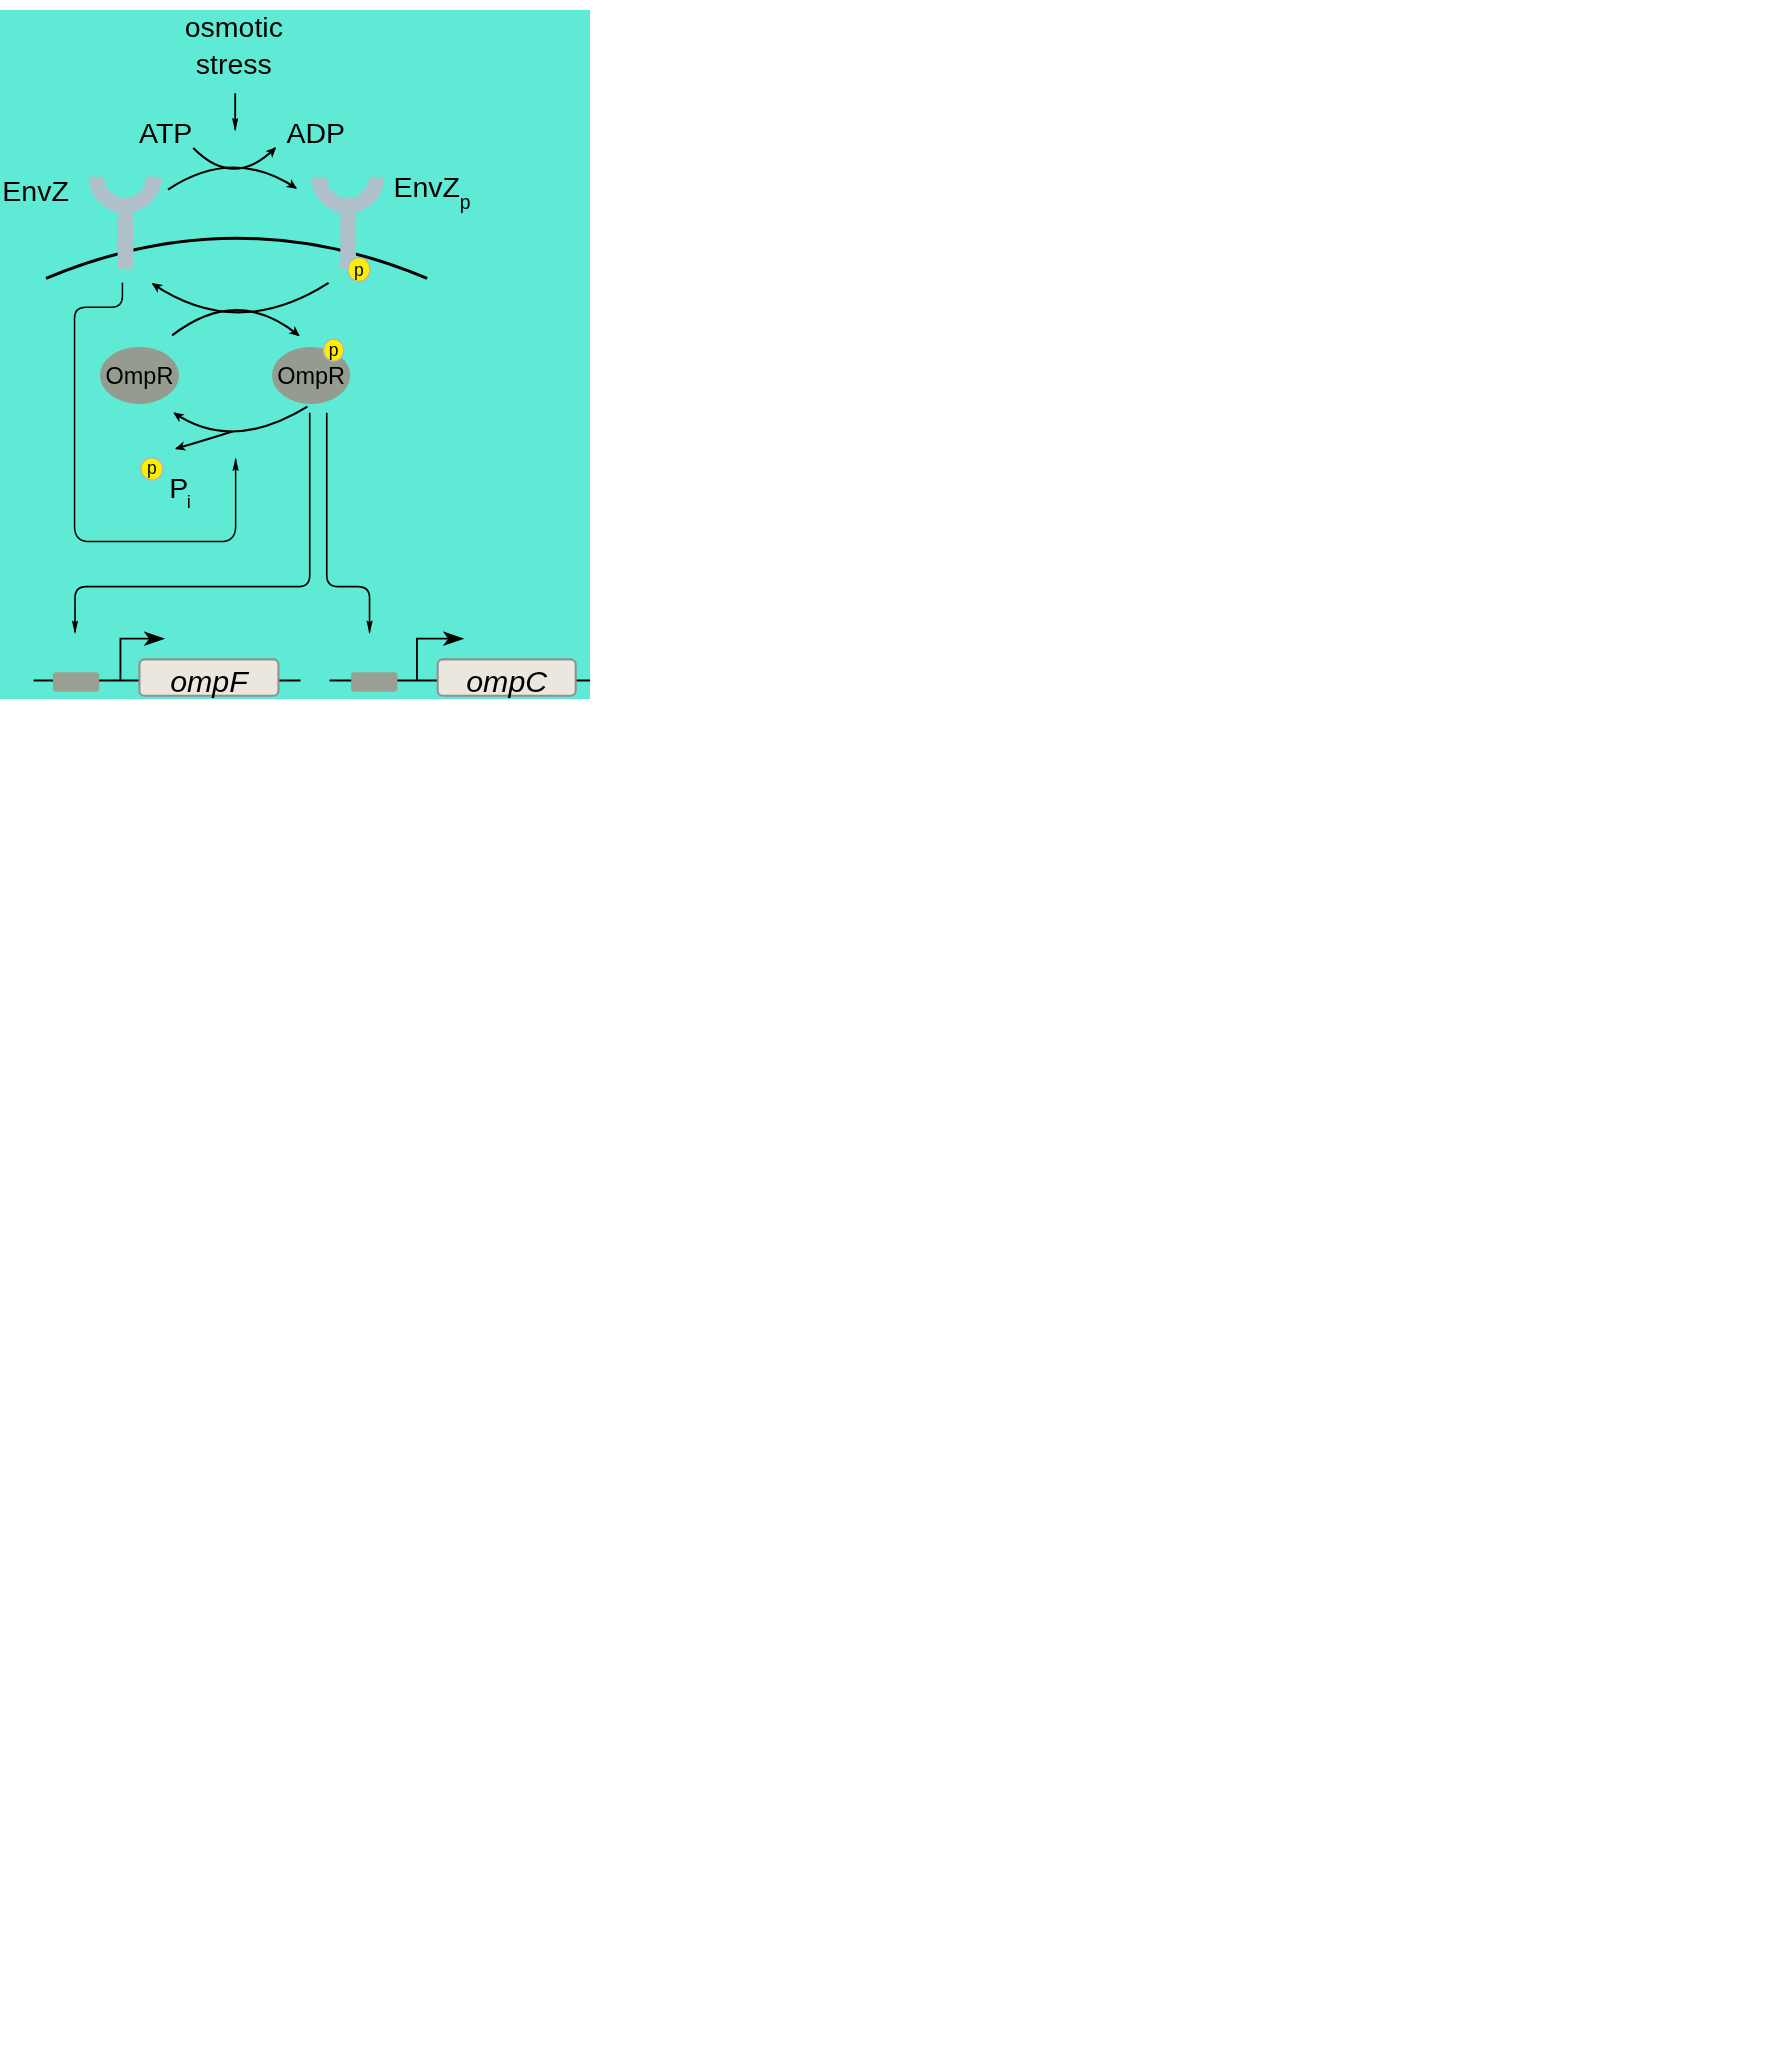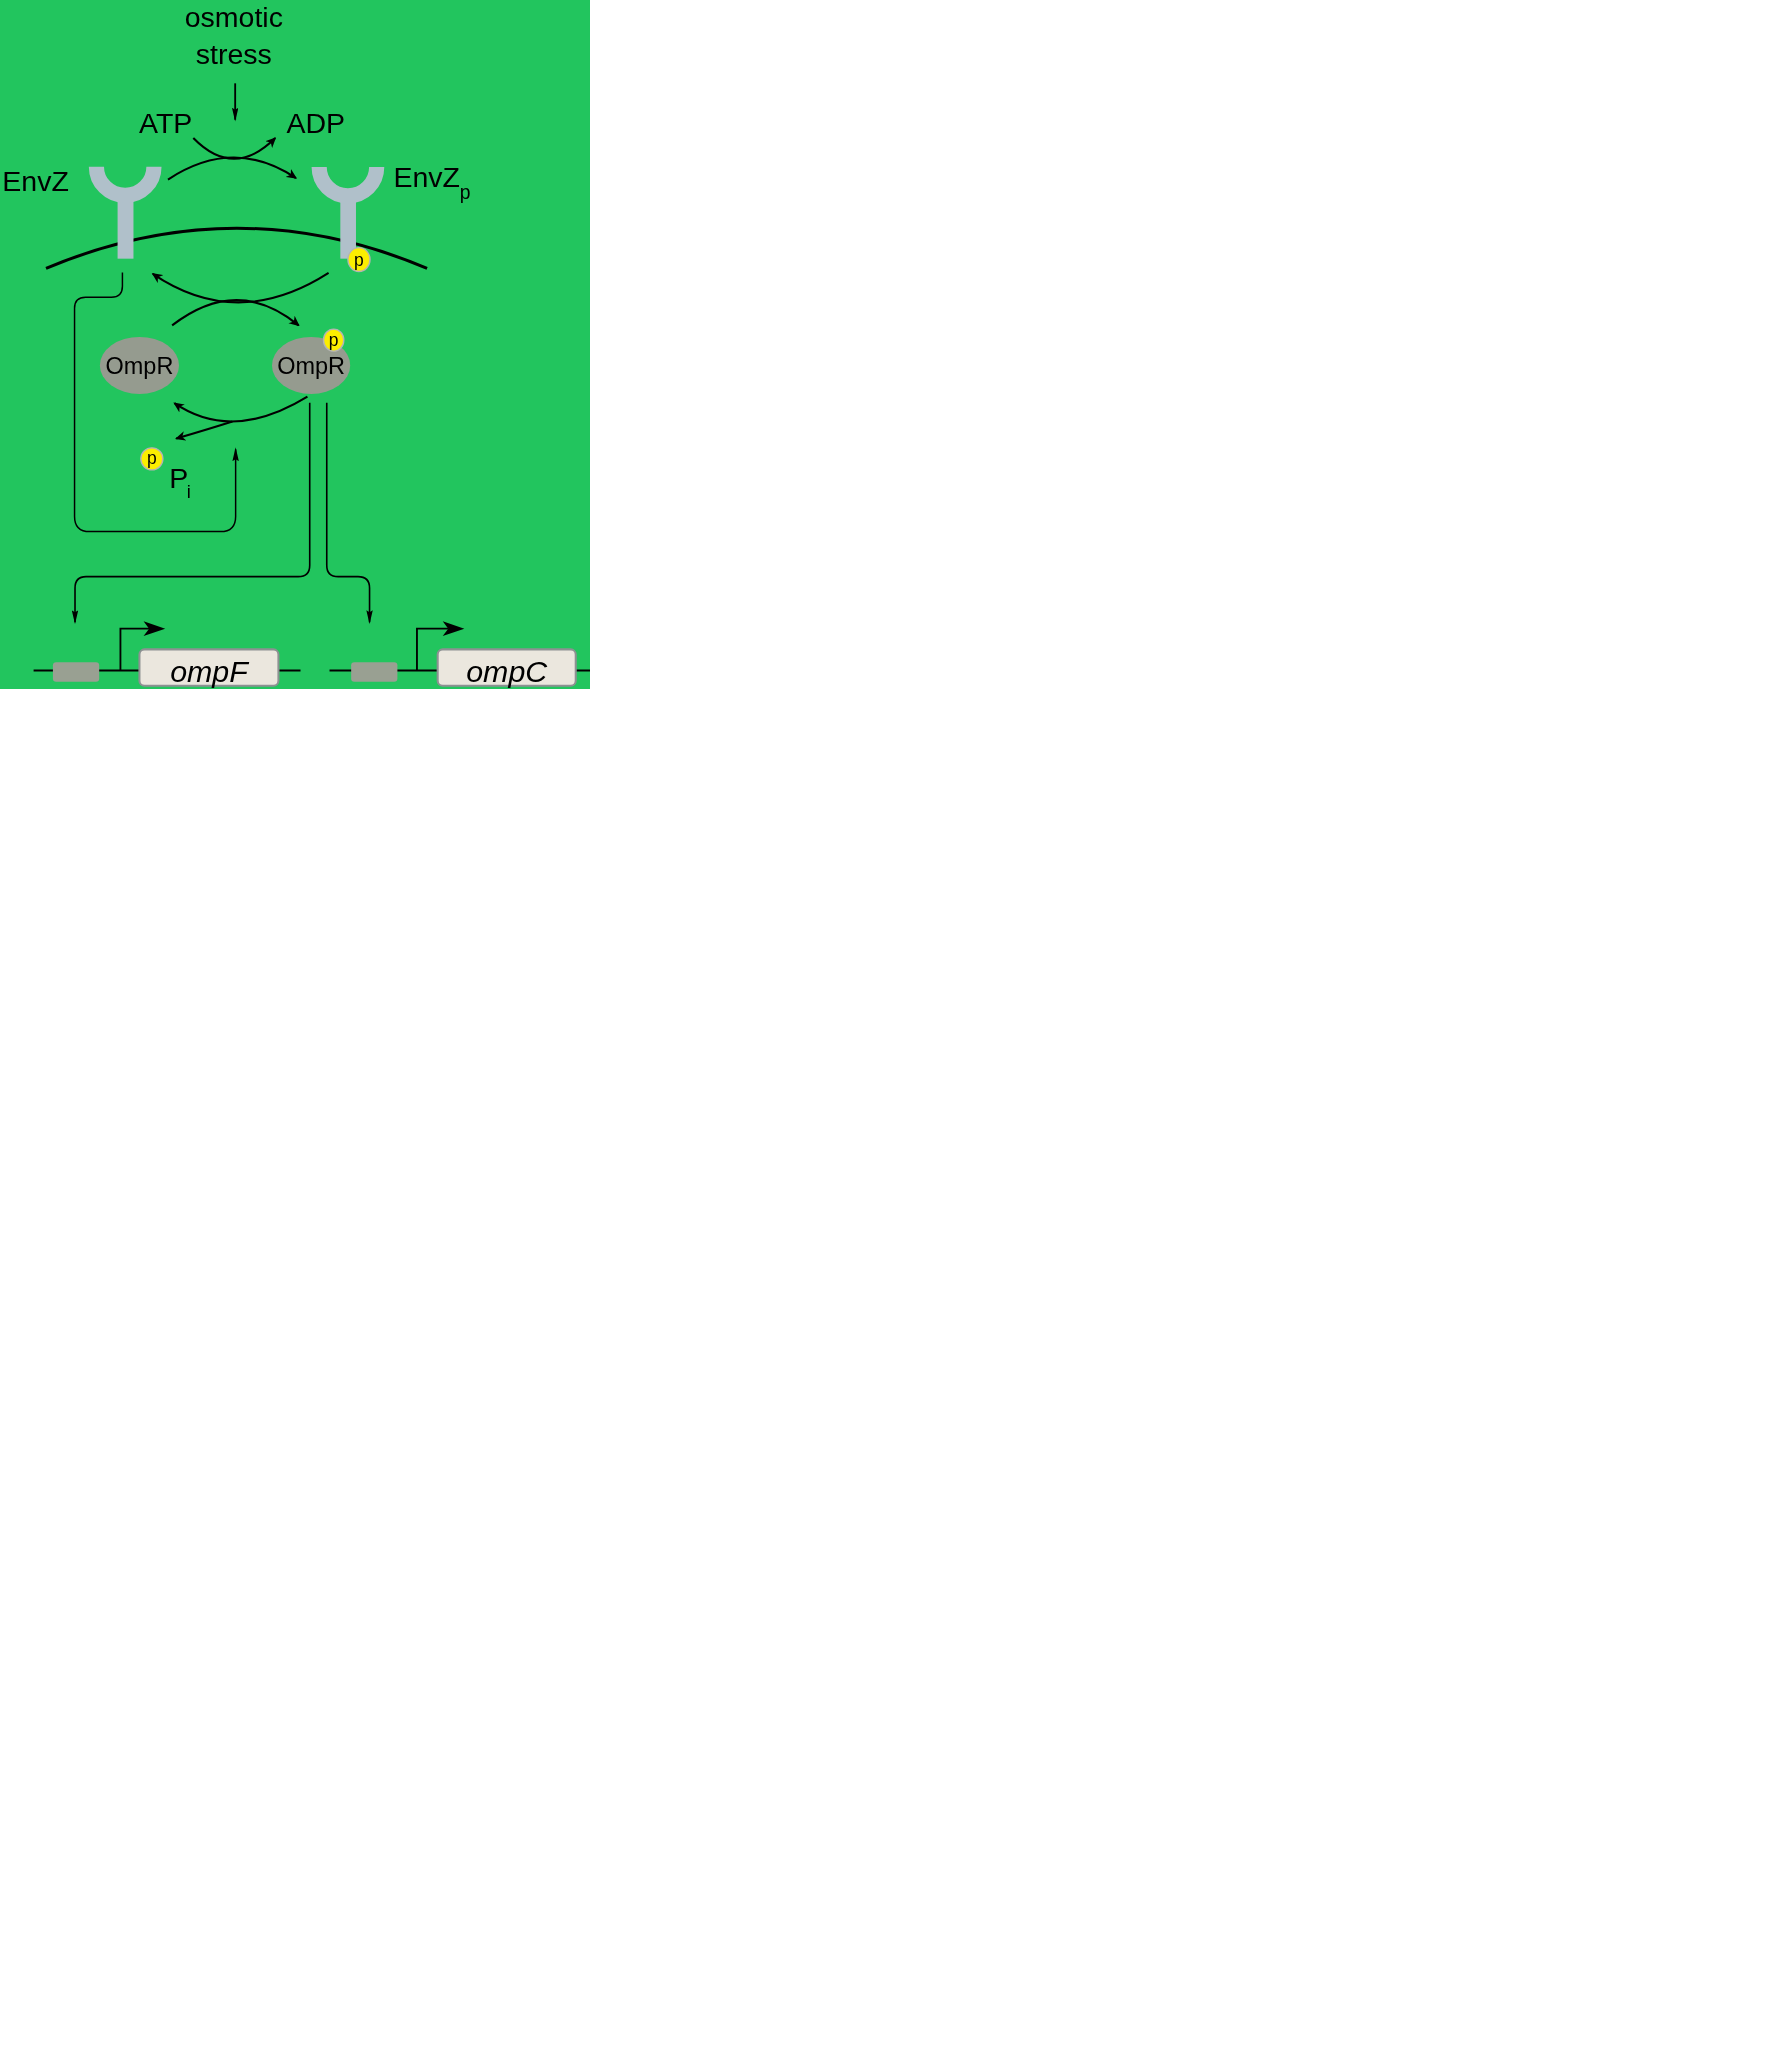--- a/index.html
+++ b/index.html
@@ -1,20 +1,21 @@
 <!DOCTYPE html>
 <html style="font-size:7.4px"><head>
 <meta charset="utf-8">
 <style>
   html,body{margin:0;padding:0;background:#ffffff;}
   .stage{
     position:relative;
     width:590px;height:689px;
-    background:#22c55e;
+    background:#5eead4;
     font-family:"Liberation Sans", sans-serif;
+    margin-top:10px;
   }
   svg text{fill:#000000;}
   .lbl-big{font-size:62px;}
   .lbl-ompr{font-size:51px;}
   .lbl-badge{font-size:38px;}
   .lbl-sub{font-size:42px;}
   .lbl-sub-sm{font-size:40px;}
   .lbl-gene{font-size:66px;font-style:italic;}
   .stroke-line{stroke:#000000;fill:none;}
   .pcirc{stroke:#b4b4b4;stroke-width:3;}

